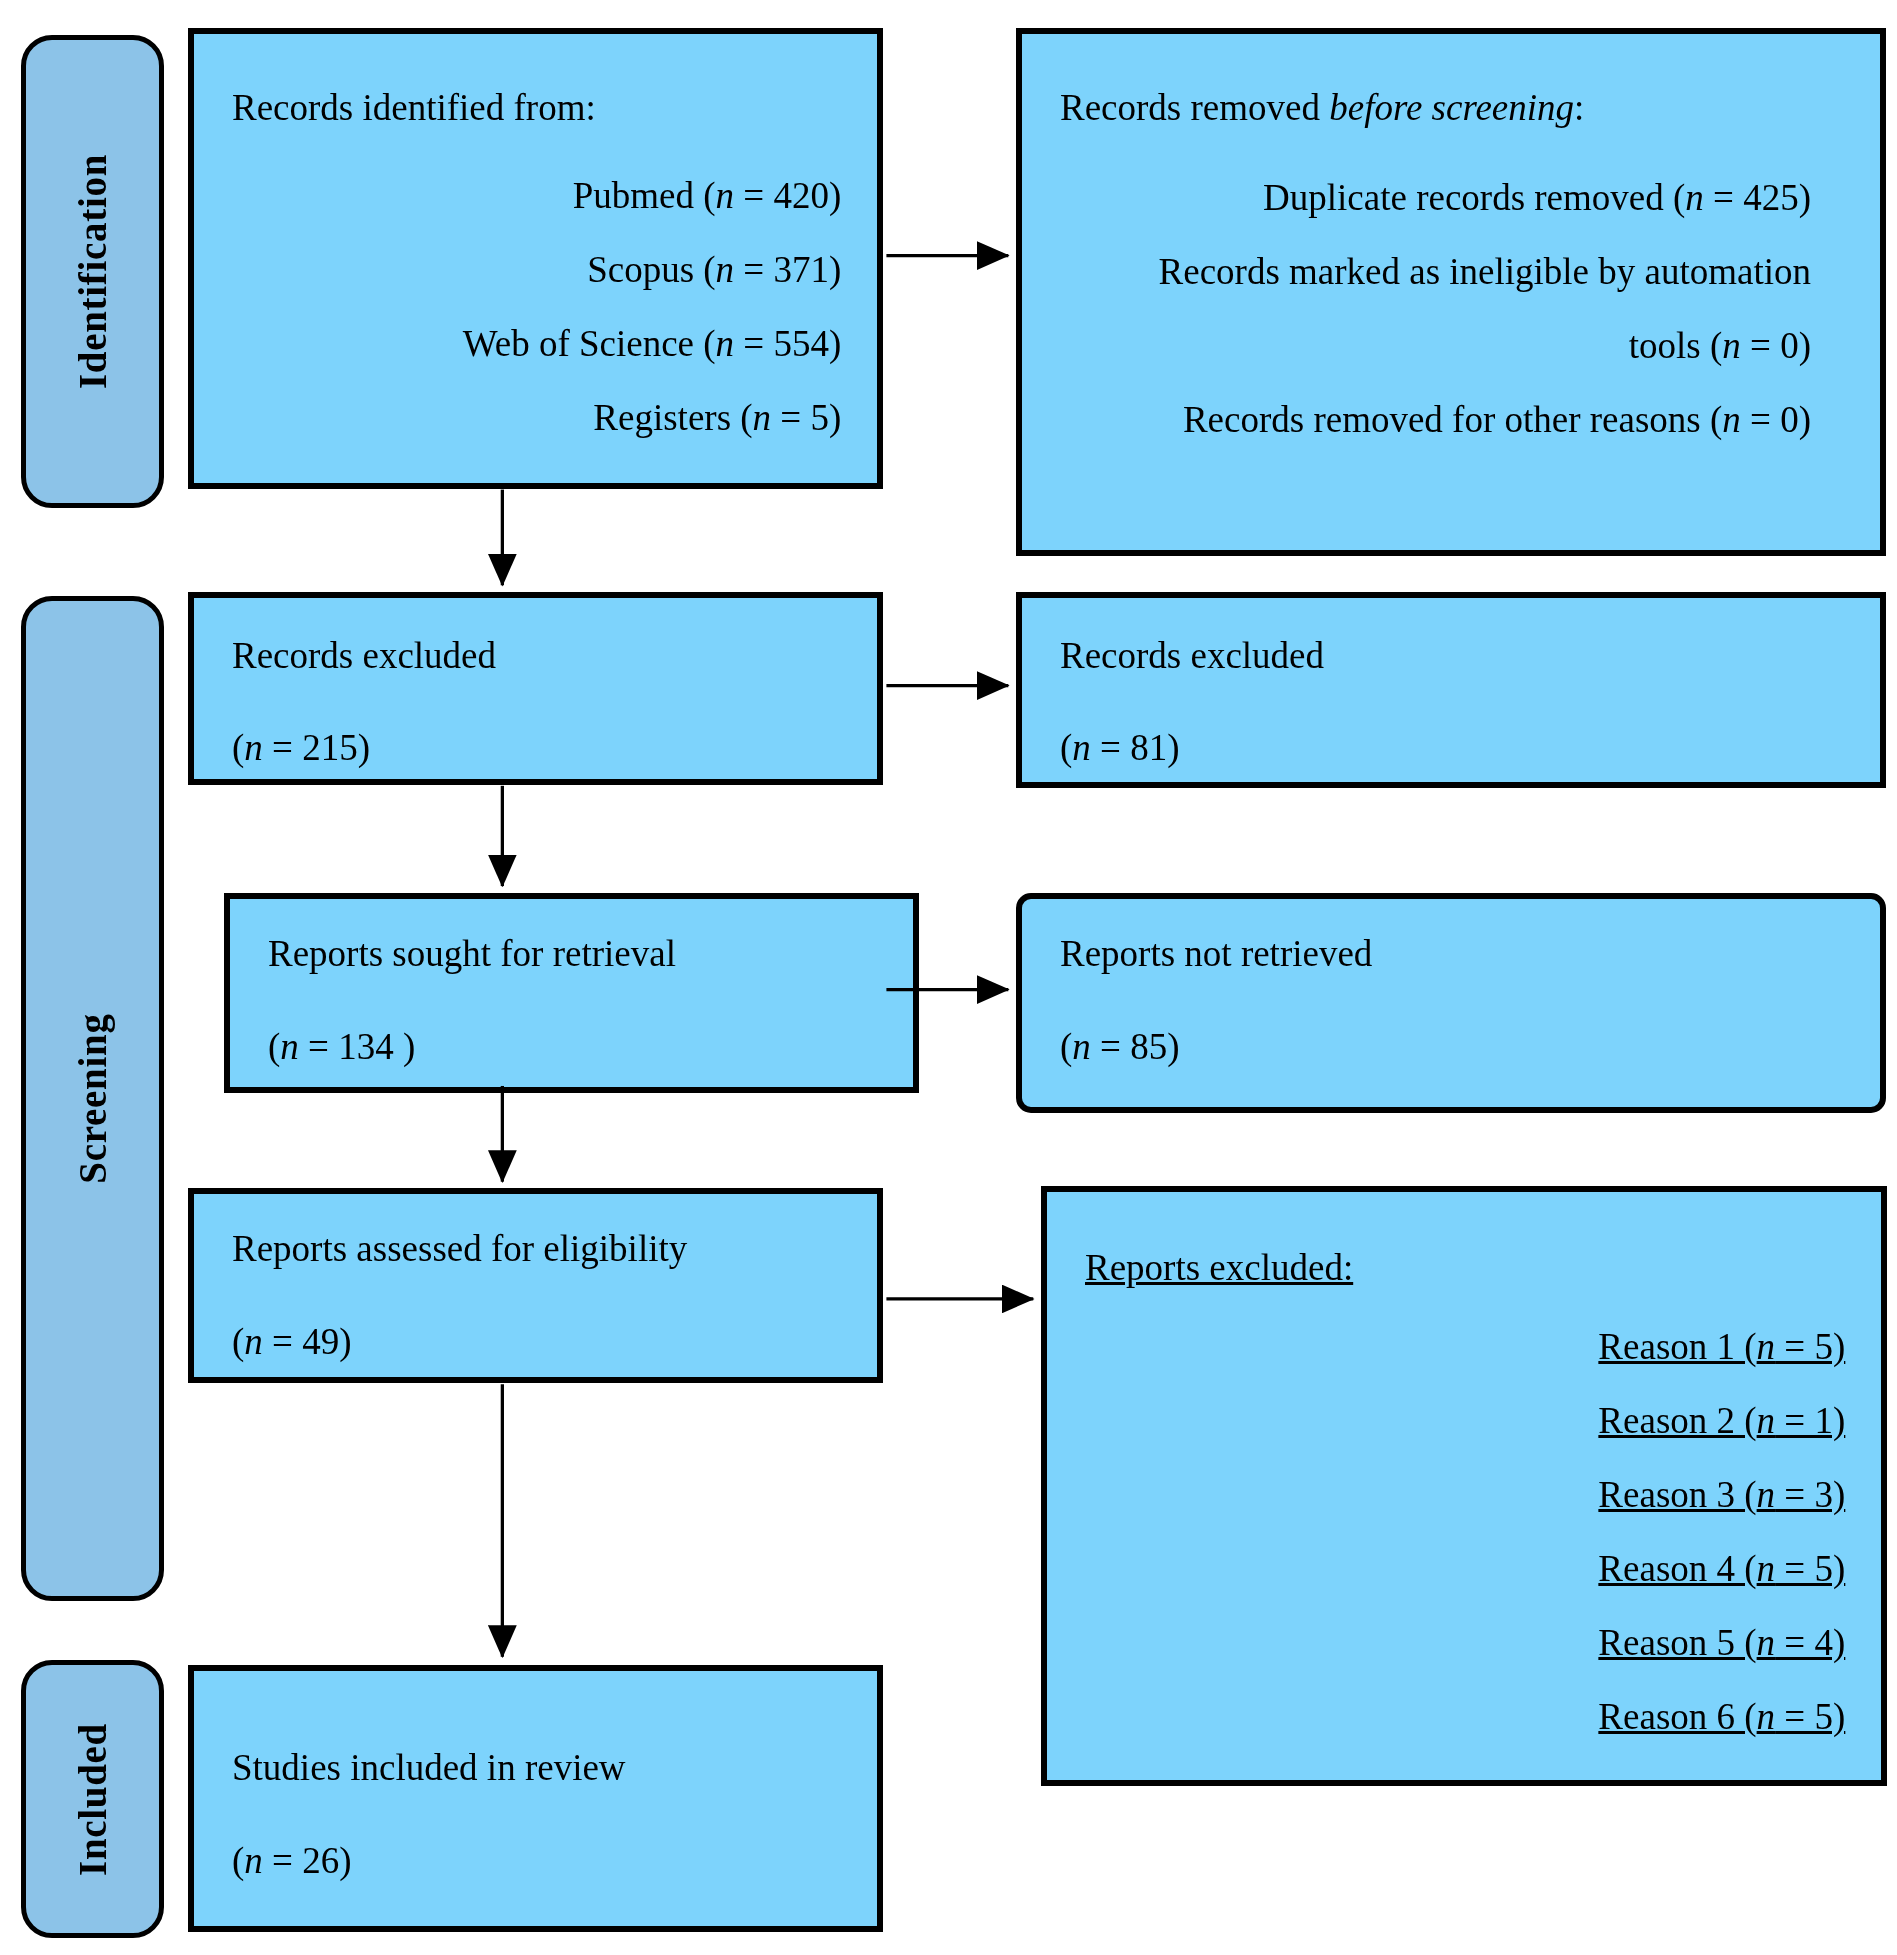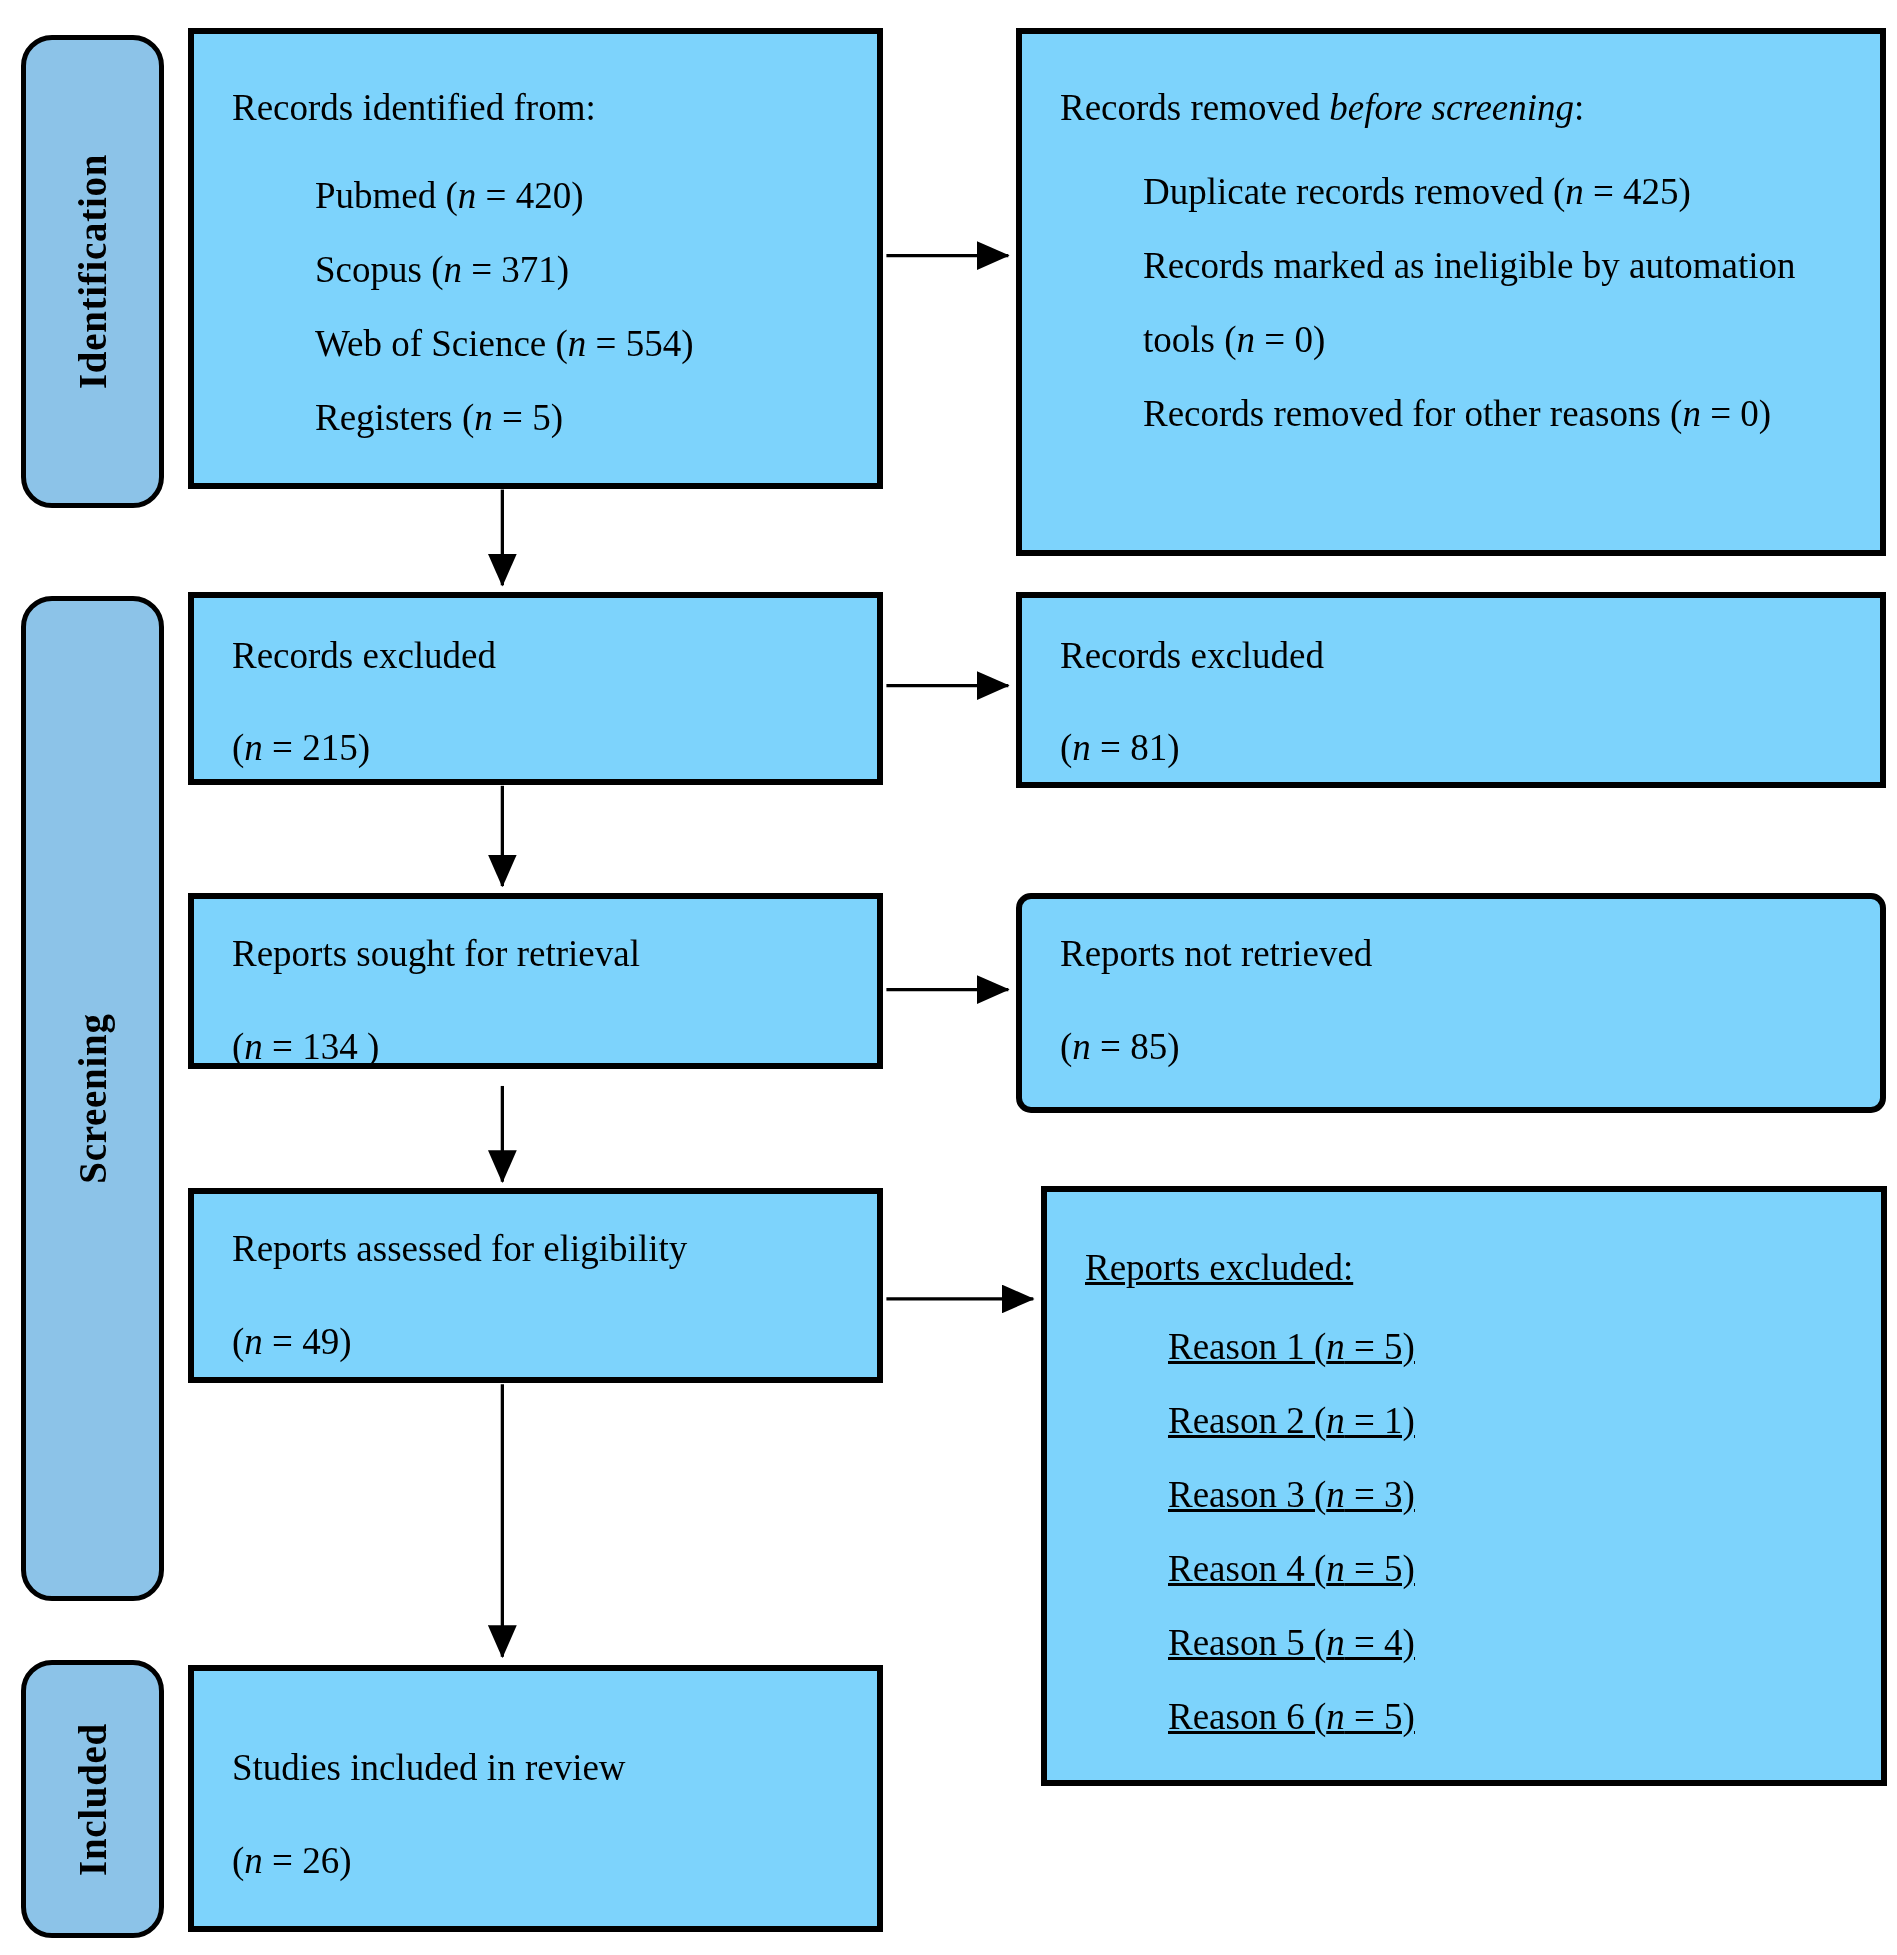--- a/index.html
+++ b/index.html
@@ -40,29 +40,29 @@
     box-sizing:border-box;
     font-size:37px;
     line-height:2.0;
   }
   .col-left{left:188px;width:695px;}
   .col-right{left:1016px;width:870px;}
   #box-identified{top:27.5px;height:461px;padding:37px 19.7px 0 38px;}
   #box-removed{top:27.5px;height:528px;padding:37px 19.7px 0 38px;}
   #box-screened{top:592px;height:193px;padding:11.8px 19.7px 0 38px;}
   #box-records-excluded{top:592px;height:196px;padding:11.8px 19.7px 0 38px;}
-  #box-sought{top:893px;height:176px;padding:9.2px 19.7px 0 38px;}
+  #box-sought{top:893px;height:200px;padding:9.2px 19.7px 0 38px;margin-left:36px;}
   #box-not-retrieved{top:893px;height:220px;padding:9.2px 19.7px 0 38px;border-radius:15px;}
   #box-assessed{top:1188px;height:195px;padding:9.2px 19.7px 0 38px;}
   #box-reports-excluded{left:1041px;width:846px;top:1186px;height:600px;padding:39px 19.7px 0 38px;text-decoration:underline;}
   #box-included{top:1665px;height:267px;padding:51px 19.7px 0 38px;}
 
   .nbox{line-height:2.5;}
   .title{line-height:2.0;}
-  .list{margin:10px;}
+  .list{margin:16px;text-align:right;}
   .list .item{margin-left:73px;line-height:2.0;}
   #box-identified .list{margin-top:14.4px;}
   #box-removed .list .item{max-width:662px;}
   #box-reports-excluded .list{margin-top:5.2px;}
 
   
   .arrows{position:absolute;left:0;top:0;width:1898px;height:1955px;pointer-events:none;}
   .arrows line{stroke:#000000;stroke-width:5;}
 </style>
 </head>

